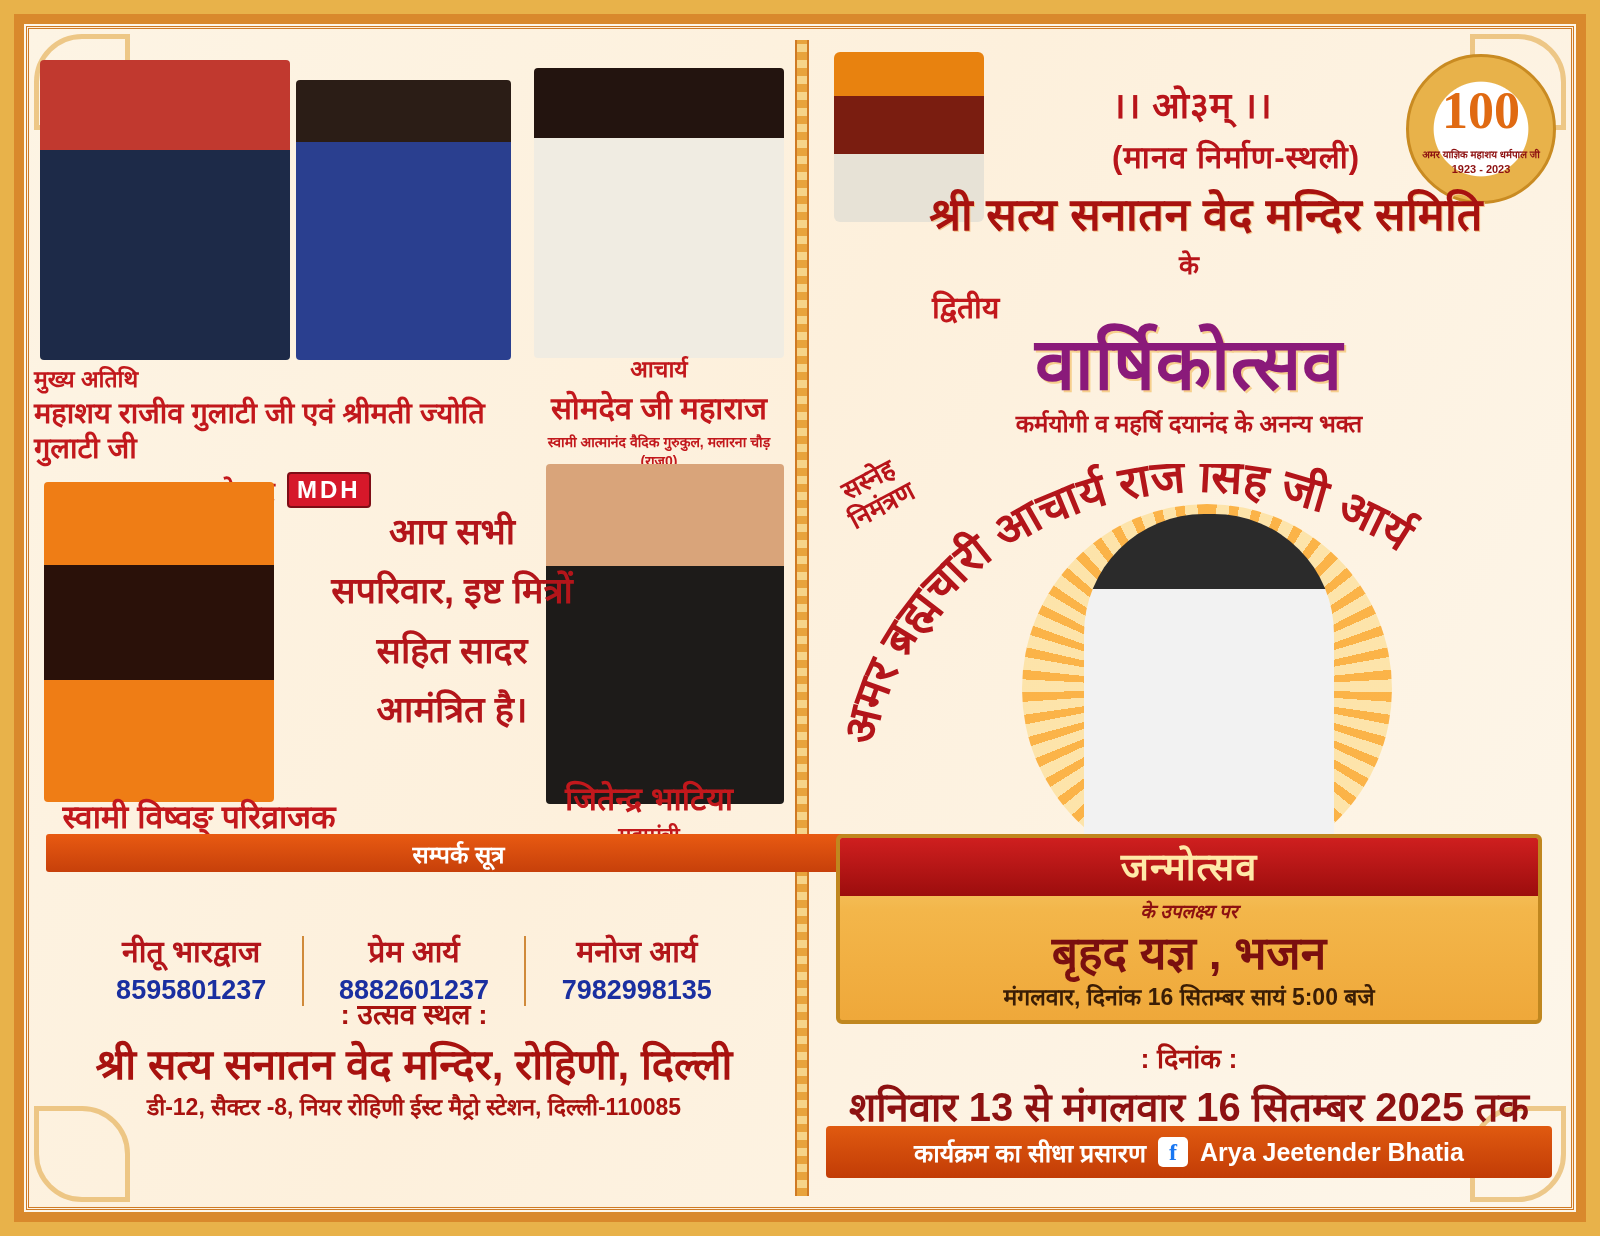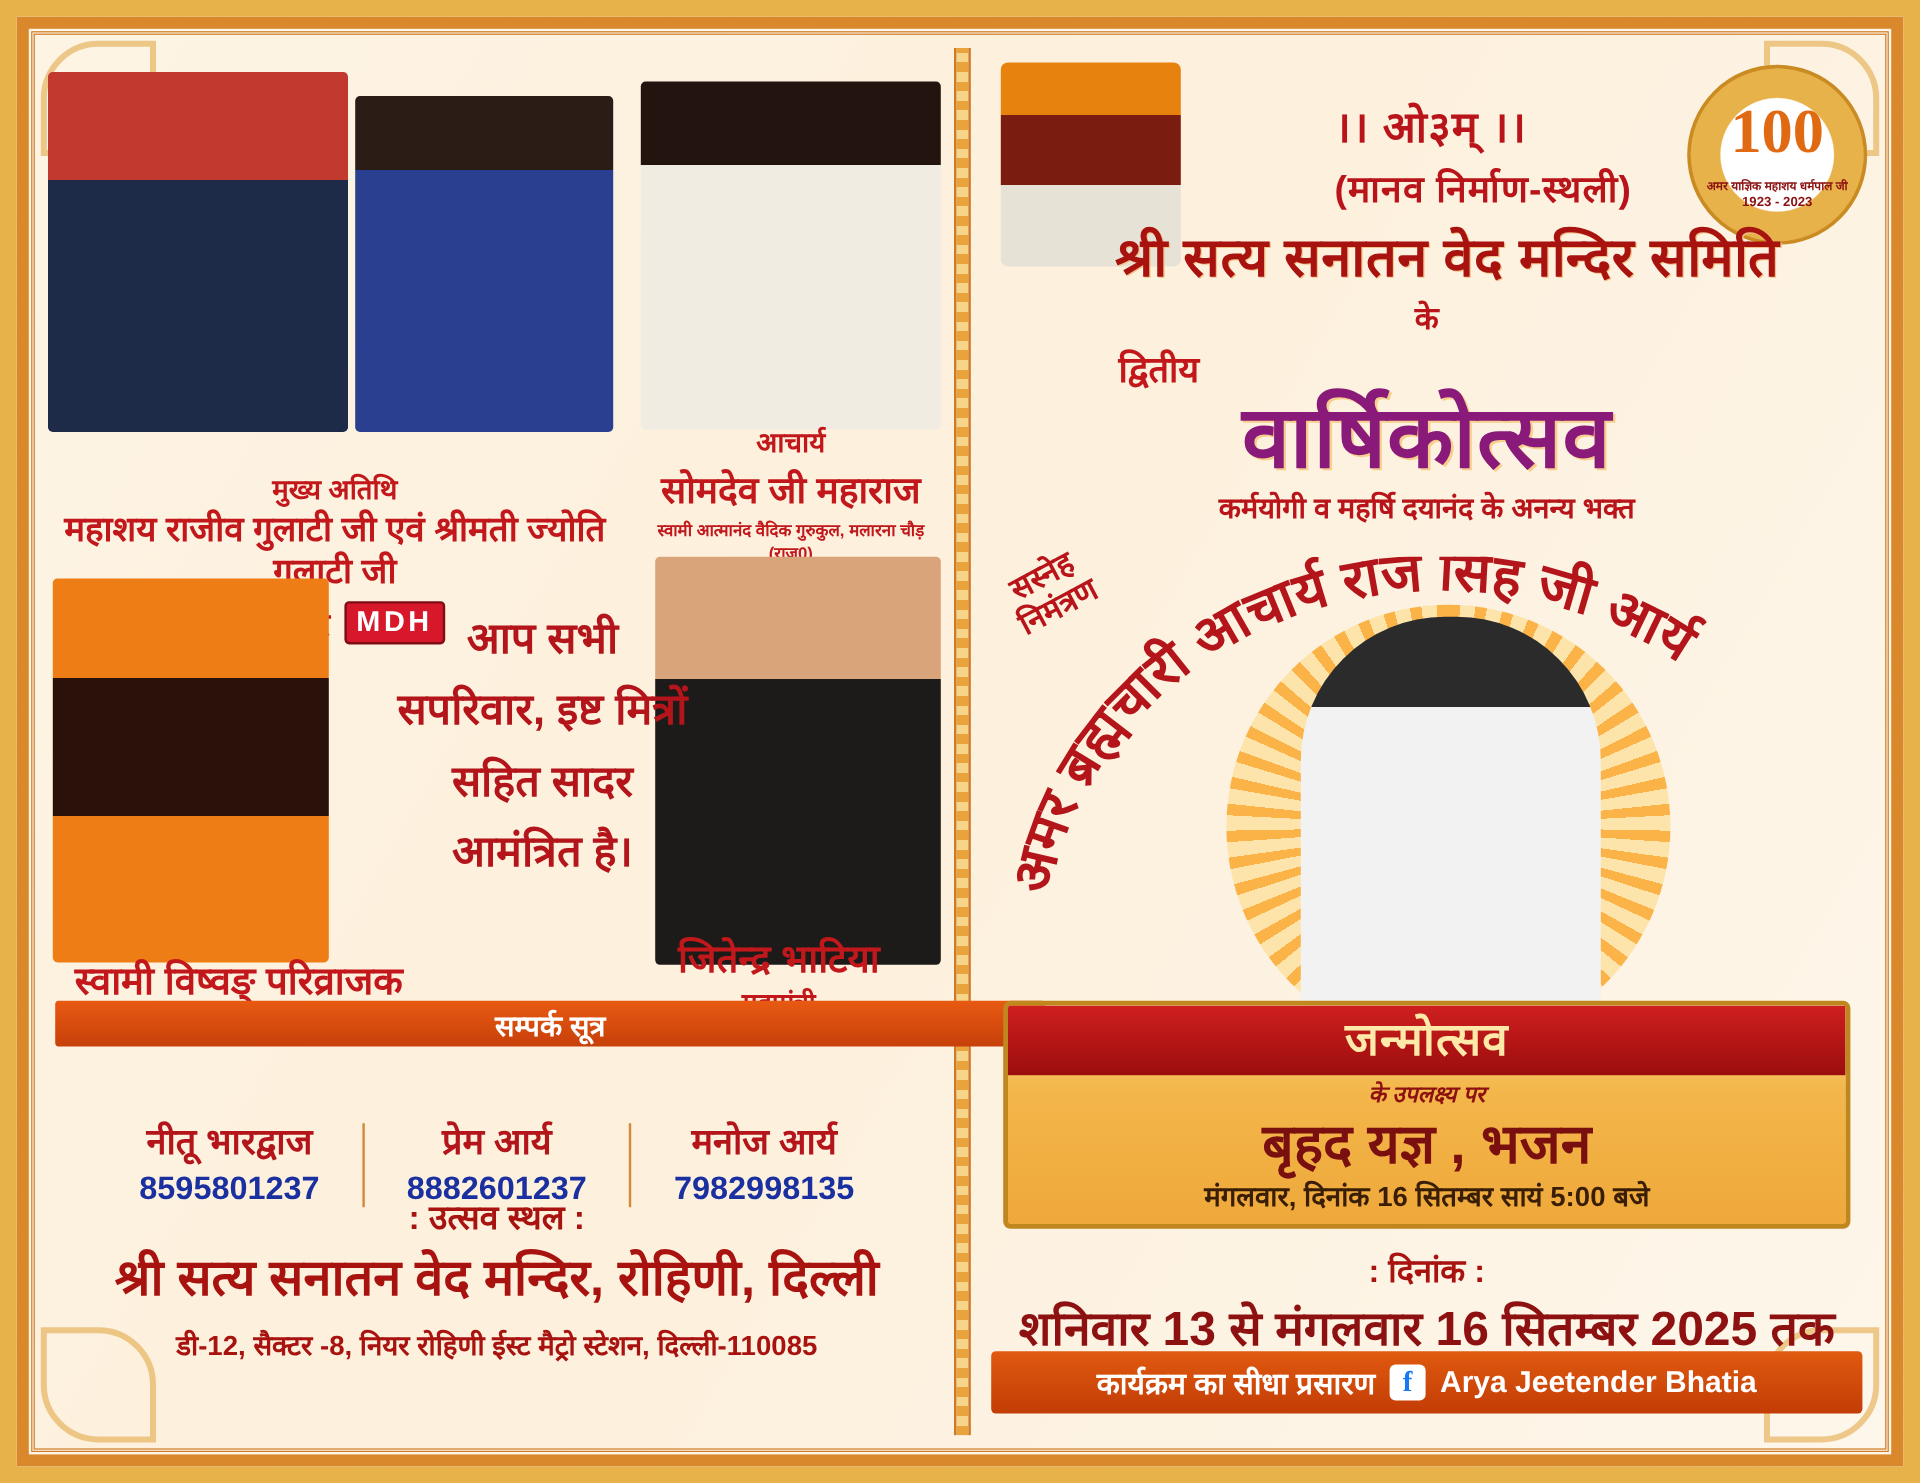--- a/index.html
+++ b/index.html
@@ -201,21 +201,21 @@
   .venue-label {
     position:absolute; left:0; top:960px; width:760px; text-align:center;
     font-size:28px; font-weight:bold; color:#a8120f;
   }
   .venue-name {
     position:absolute; left:0; top:1000px; width:760px; text-align:center;
     font-size:42px; font-weight:bold; color:#a8120f;
   }
   .venue-addr {
     position:absolute; left:0; top:1056px; width:760px; text-align:center;
-    font-size:23px; font-weight:bold; color:#a8120f;margin-top:14px;
+    font-size:23px; font-weight:bold; color:#a8120f;
   }
   .mdh {
     display:inline-block; background:#d6182a; color:#fff; font-weight:bold;
     padding:2px 8px; border-radius:4px; font-size:24px; letter-spacing:3px;
     border:2px solid #7e0d16; margin-left:6px;
   }
   .logo100 {
     position:absolute; right:10px; top:20px; width:150px; height:150px;
     border-radius:50%;
     background: radial-gradient(circle at 50% 50%, #fff 0 46%, #e8b24a 47% 100%);
@@ -264,21 +264,21 @@
          background:linear-gradient(180deg,#2b1d16 0 22%,#2a3f8f 22% 100%);border-radius:4px;"></div>
     <div class="photo" style="left:500px;top:34px;width:250px;height:290px;
          background:linear-gradient(180deg,#23140f 0 24%,#f0ece2 24% 100%);border-radius:4px;"></div>
 
     <div style="position:absolute;left:500px;top:318px;width:250px;text-align:center;">
       <div class="red" style="font-size:23px;font-weight:bold;">आचार्य</div>
       <div class="red" style="font-size:31px;font-weight:bold;margin-top:2px;">सोमदेव जी महाराज</div>
       <div class="red" style="font-size:14px;font-weight:bold;margin-top:4px;">स्वामी आत्मानंद वैदिक गुरुकुल, मलारना चौड़ (राज0)</div>
     </div>
 
-    <div style="position:absolute;left:0px;top:357px;width:490px;text-align:center;">
+    <div style="position:absolute;left:0px;top:328px;width:490px;text-align:left;">
       <div class="red" style="font-size:23px;font-weight:bold;">मुख्य अतिथि</div>
       <div class="red" style="font-size:29px;font-weight:bold;margin-top:2px;line-height:1.2;">महाशय राजीव गुलाटी जी एवं श्रीमती ज्योति गुलाटी जी</div>
       <div style="margin-top:6px;display:flex;align-items:center;justify-content:center;gap:6px;">
         <span class="red" style="font-size:27px;font-weight:bold;">डायरेक्टर</span>
         <span class="mdh">MDH</span>
       </div>
     </div>
 
     <div class="photo" style="left:10px;top:448px;width:230px;height:320px;
          background:linear-gradient(180deg,#ef7d15 0 26%,#2a1109 26% 62%,#ef7d15 62% 100%);border-radius:4px;"></div>

